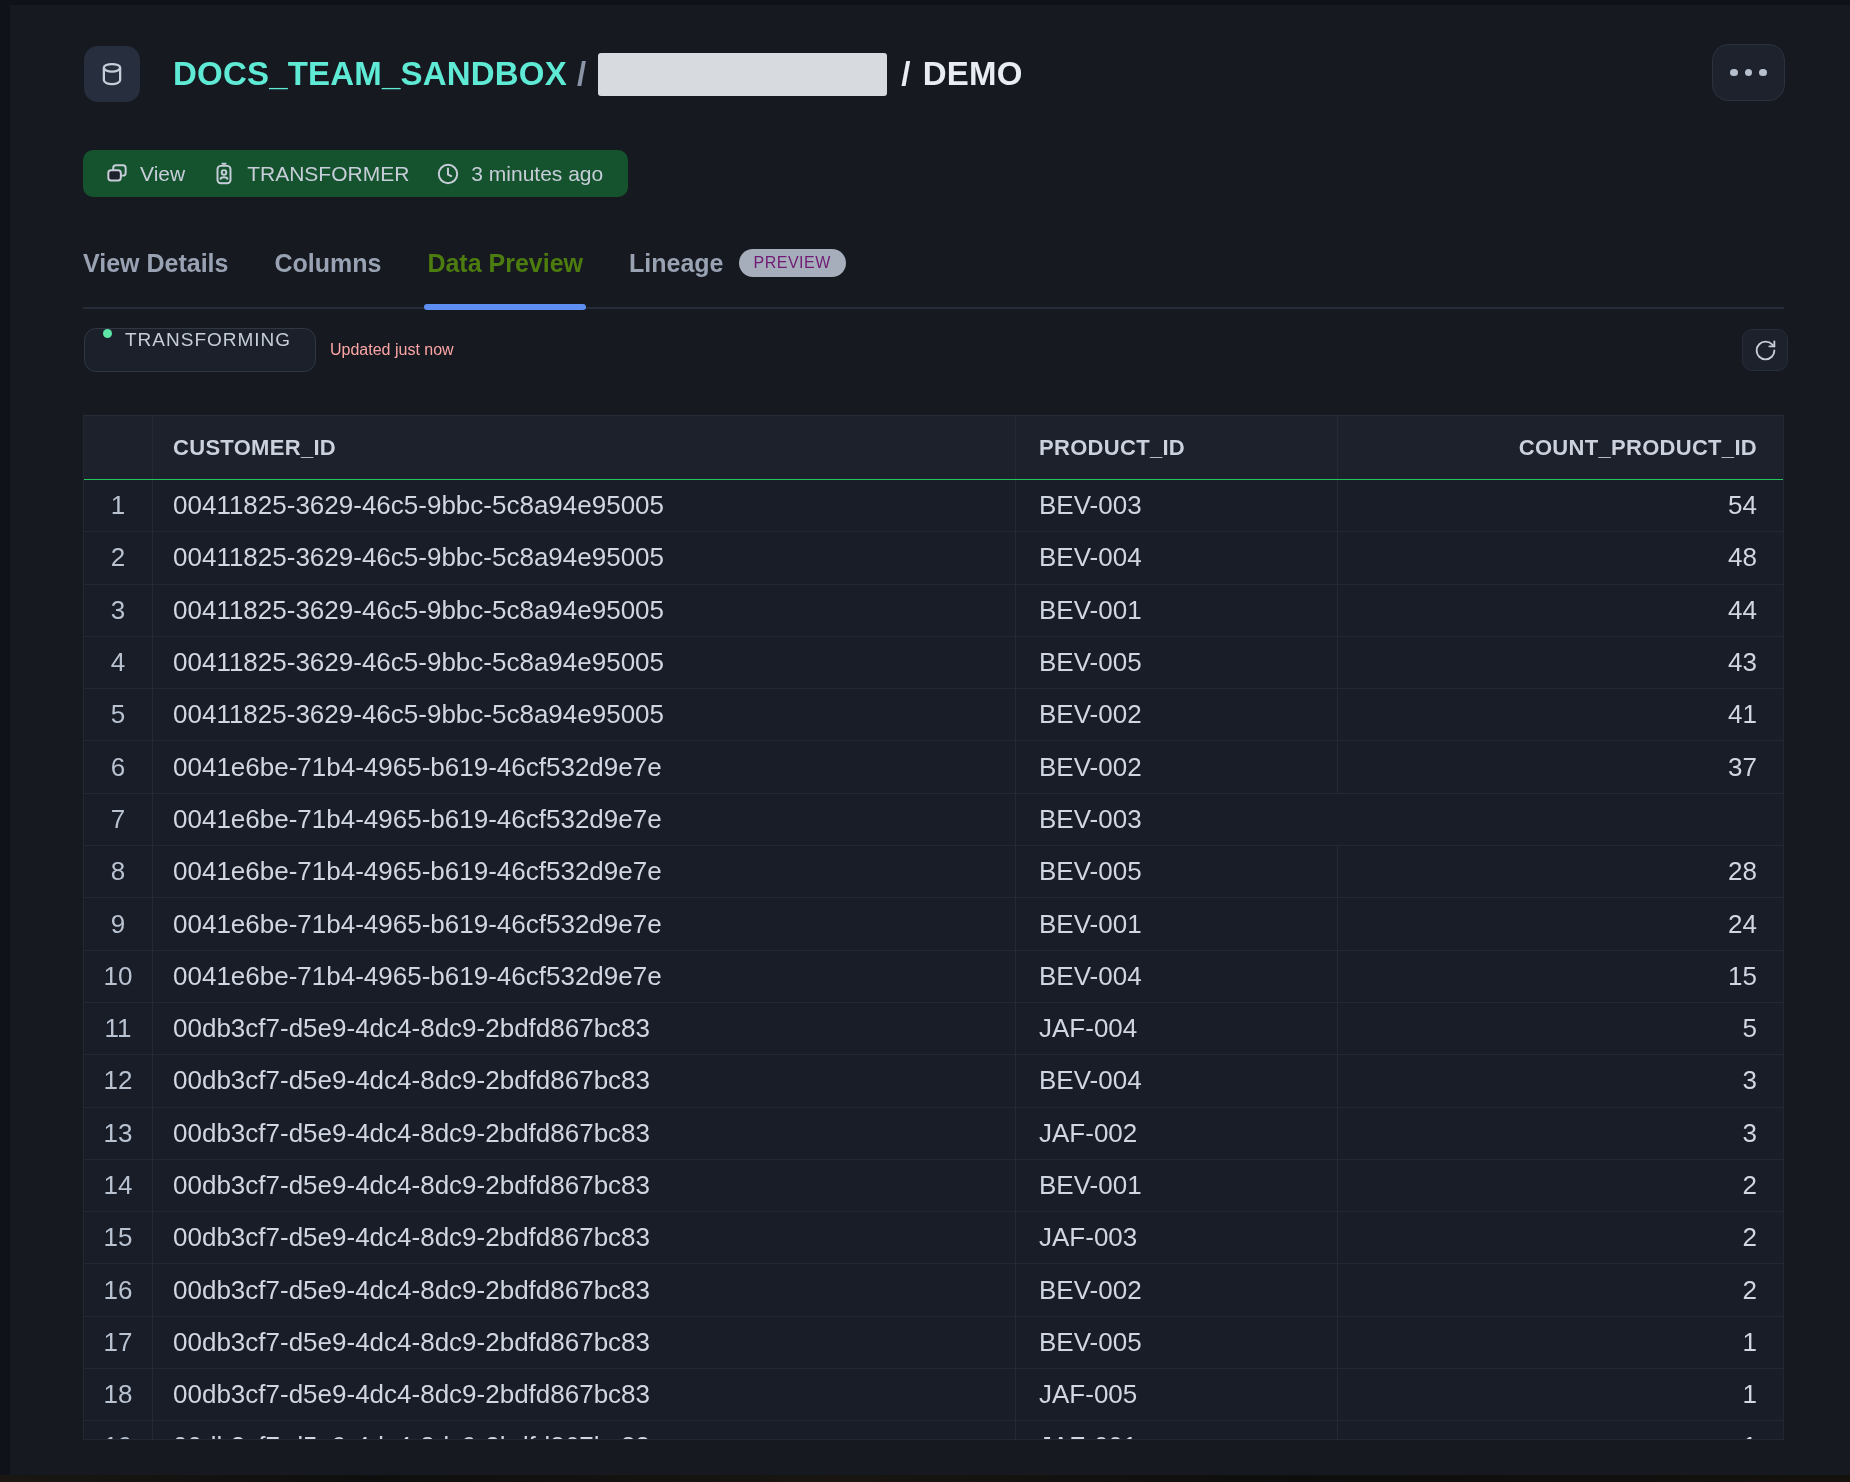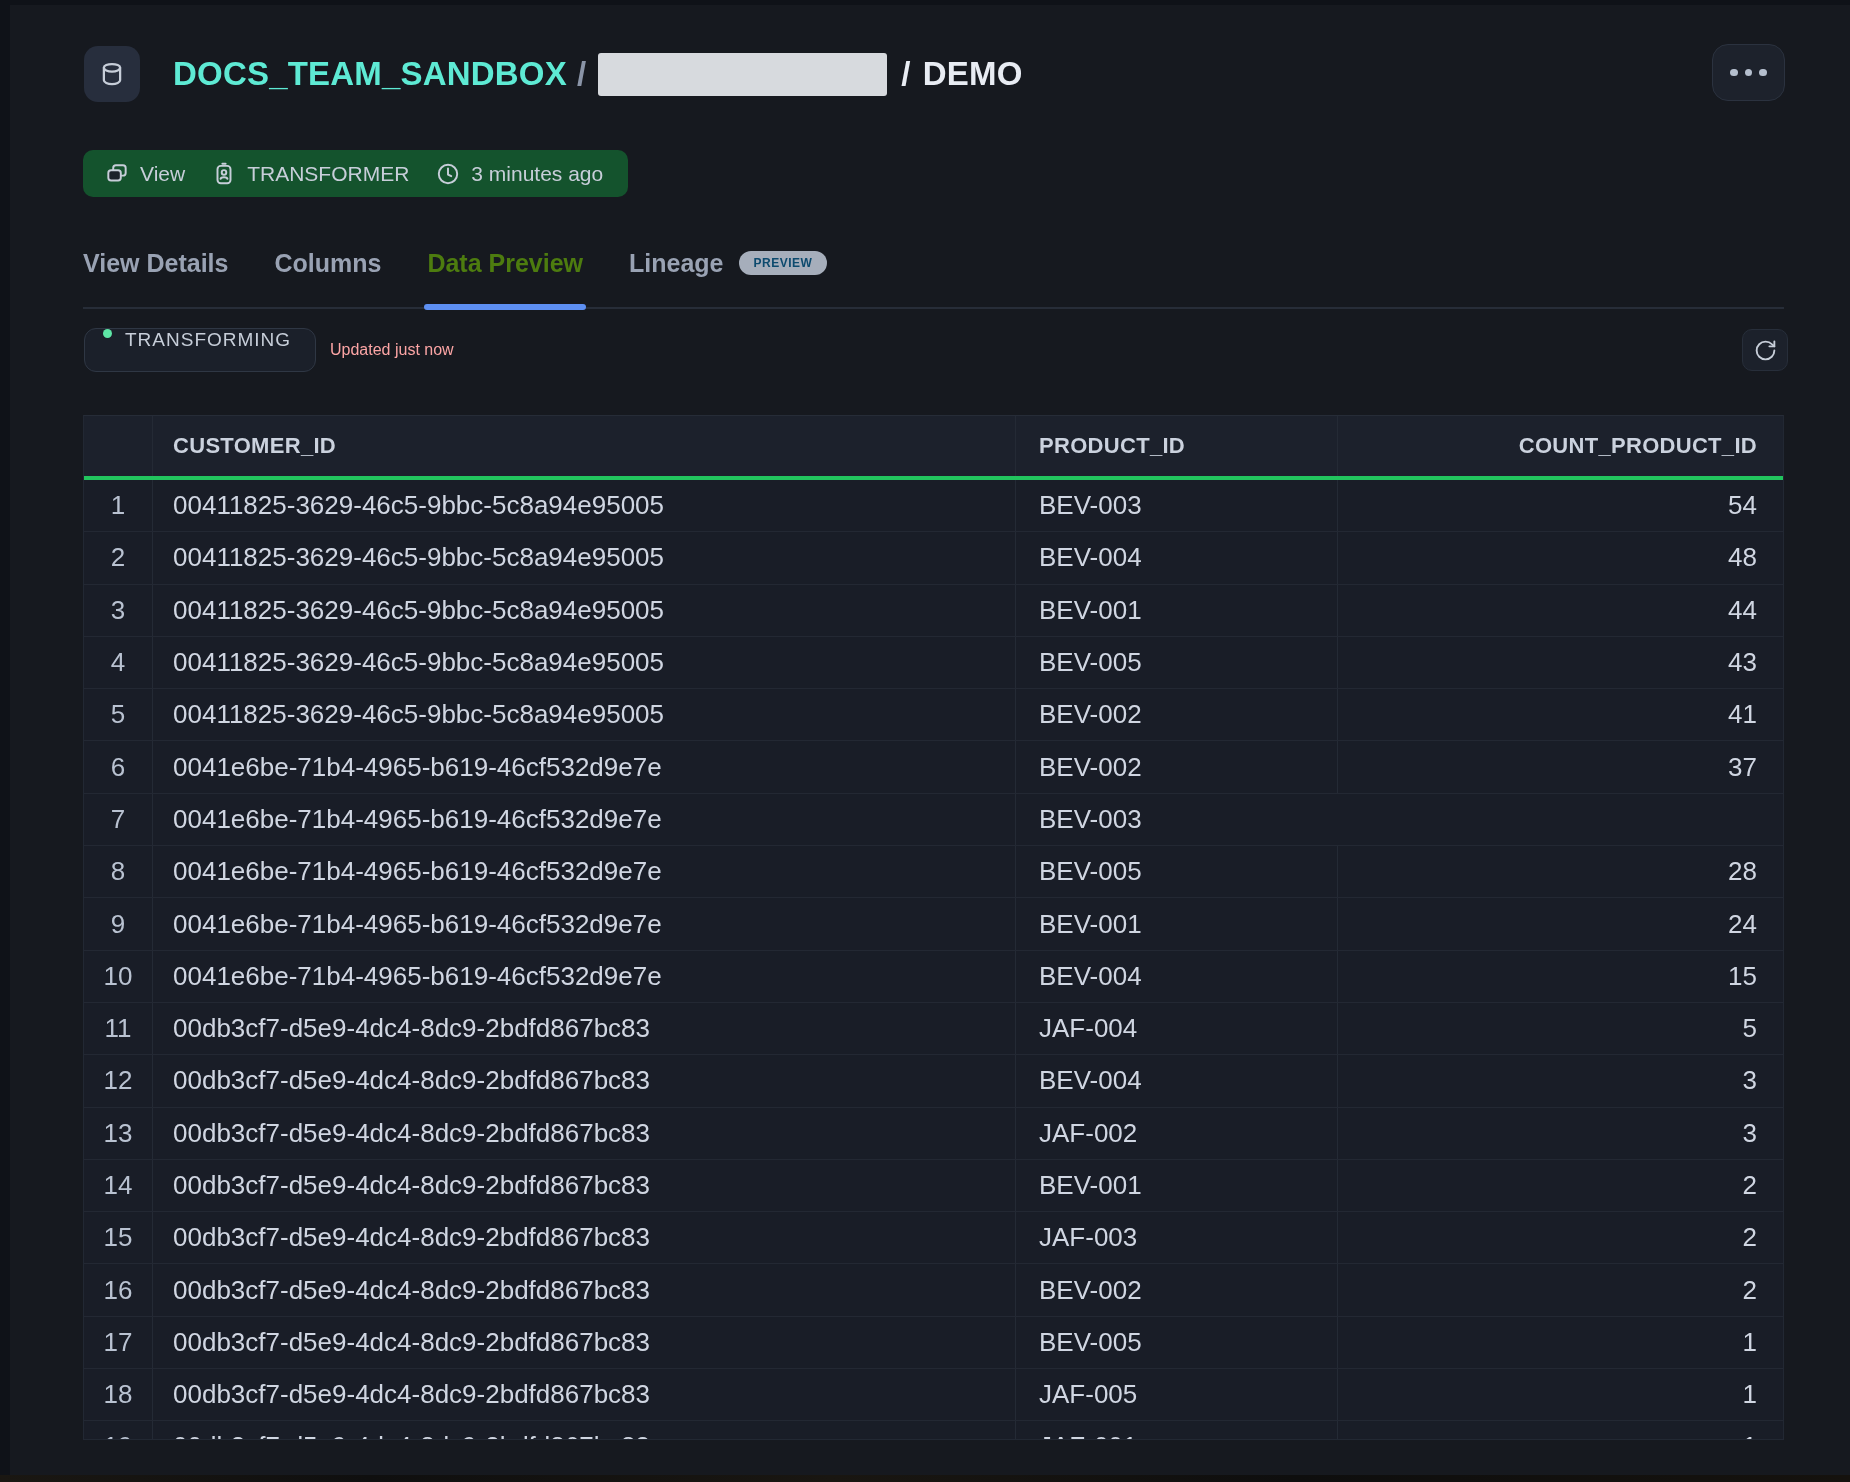--- a/index.html
+++ b/index.html
@@ -59,22 +59,22 @@
     font-size:25px; font-weight:600; color:#99a2b3;
   }
   .tabs::before { content:""; position:absolute; left:0; right:0; bottom:-2px; height:2px; background:#272d38; }
   .tab { position:relative; display:flex; align-items:center; gap:15px; cursor:pointer; height:34px; }
   .tab.active { color:#4d7c0f; }
   .tab.active::after {
     content:""; position:absolute; left:-3px; right:-3px; bottom:-30px;
     height:6px; border-radius:3px; background:#5d8ff2;
   }
   .preview-pill {
-    background:#a6aebb; color:#0c4a6e;
-    font-size:12px; font-weight:700; letter-spacing:.5px;
+    background:#a6aebb; color:#701a75;
+    font-size:16px; font-weight:400; letter-spacing:.5px;
     padding:6px 15px; border-radius:999px; line-height:1;
   }
 
   
   .status-pill {
     position:absolute; left:84px; top:328px; height:44px;
     border:1px solid #2f3744; background:#1b202a; border-radius:12px;
     display:inline-flex; gap:13px; padding:0 24px 0 18px;
     font-size:19px; letter-spacing:1px; color:#c7ced9; white-space:nowrap;
   }
@@ -91,21 +91,21 @@
 
   
   .grid {
     position:absolute; left:83px; top:415px; width:1701px; height:1025px;
     background:#191d27;
     border:1px solid #222833; border-top:1px solid #262c37;
     overflow:hidden;
   }
   .grid-header {
     display:flex; height:64px; background:#1c212c;
-    border-bottom:4px solid #22c55e;
+    border-bottom:1px solid #22c55e;
     font-size:22px; font-weight:700; color:#cbd2de; letter-spacing:.3px;
   }
   .gcell { display:flex; align-items:center; height:100%; }
   .col-n   { width:68px;  justify-content:center; }
   .col-c   { width:863px; padding-left:20px; border-left:1px solid #242a35; }
   .col-p   { width:322px; padding-left:23px; border-left:1px solid #242a35; }
   .col-cnt { width:446px; padding-right:26px; justify-content:flex-end; border-left:1px solid #242a35; }
   .trow {
     display:flex; height:52.3px; border-bottom:1px solid #232833;
     font-size:26px; color:#d0d6e2; white-space:nowrap;

